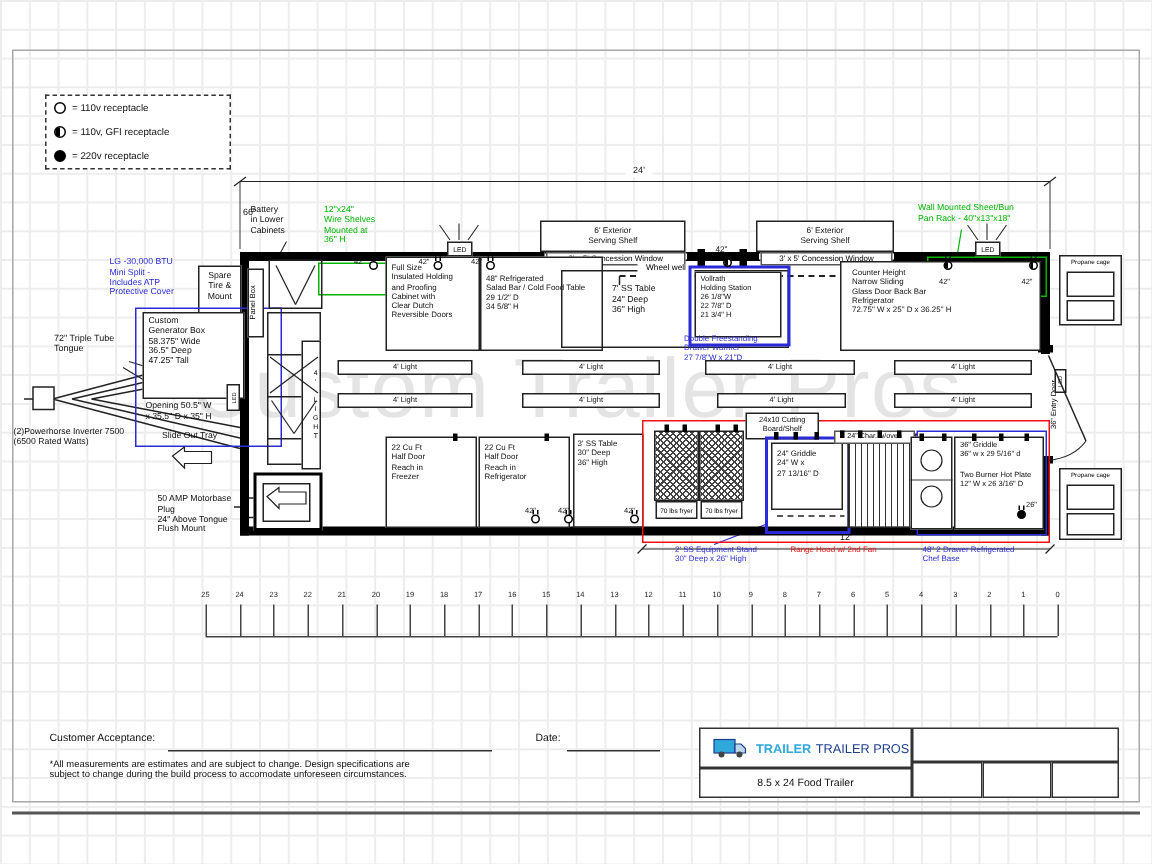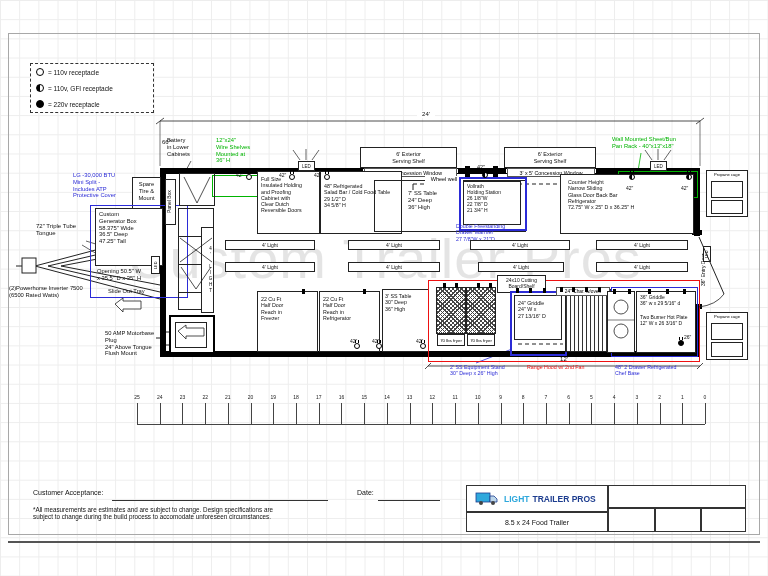--- a/index.html
+++ b/index.html
@@ -344,22 +344,22 @@
   <div class="abs txt" style="left:33px;top:506px;width:330px;font-size:6.3px">*All measurements are estimates and are subject to change. Design specifications are
 subject to change during the build process to accomodate unforeseen circumstances.</div>
 
   <div class="tb" style="left:466px;top:485px;width:142px;height:27px;display:flex;align-items:center;padding-left:8px">
     <svg width="24" height="17" style="position:static;flex:0 0 auto">
       <rect x="1" y="3" width="14" height="9" fill="#2fa8dc" stroke="#1d3d8f" stroke-width="0.8"></rect>
       <path d="M15 6 h4 l3 3 v3 h-7 z" fill="#bcd6ea" stroke="#1d3d8f" stroke-width="0.8"></path>
       <circle cx="6" cy="13" r="2" fill="#444"></circle>
       <circle cx="18" cy="13" r="2" fill="#444"></circle>
     </svg>
-    <span style="font-size:8.5px;font-weight:bold;color:#2fa8dc;margin-left:5px">LIGHT</span>
-    <span style="font-size:8.5px;font-weight:bold;color:#1d3d8f;margin-left:3px">TRAILER PROS</span>
+    <span style="font-size:8.5px;font-weight:bold;color:#2fa8dc;margin-left:5px">TRAILER</span>
+    <span style="font-size:8.5px;font-weight:normal;color:#1d3d8f;margin-left:3px">TRAILER PROS</span>
   </div>
   <div class="tb c" style="left:466px;top:512px;width:142px;height:20px;font-size:7px;line-height:19px;color:#111">8.5 x 24 Food Trailer</div>
   <div class="tb" style="left:608px;top:485px;width:138px;height:23px"></div>
   <div class="tb" style="left:608px;top:508px;width:47px;height:24px"></div>
   <div class="tb" style="left:655px;top:508px;width:46px;height:24px"></div>
   <div class="tb" style="left:701px;top:508px;width:45px;height:24px"></div>
 
 <div class="lightbar" style="left: 225px; top: 240px; width: 90px;">4' Light</div>
     <div class="lightbar" style="left: 348px; top: 240px; width: 92px;">4' Light</div>
     <div class="lightbar" style="left: 470px; top: 240px; width: 100px;">4' Light</div>

